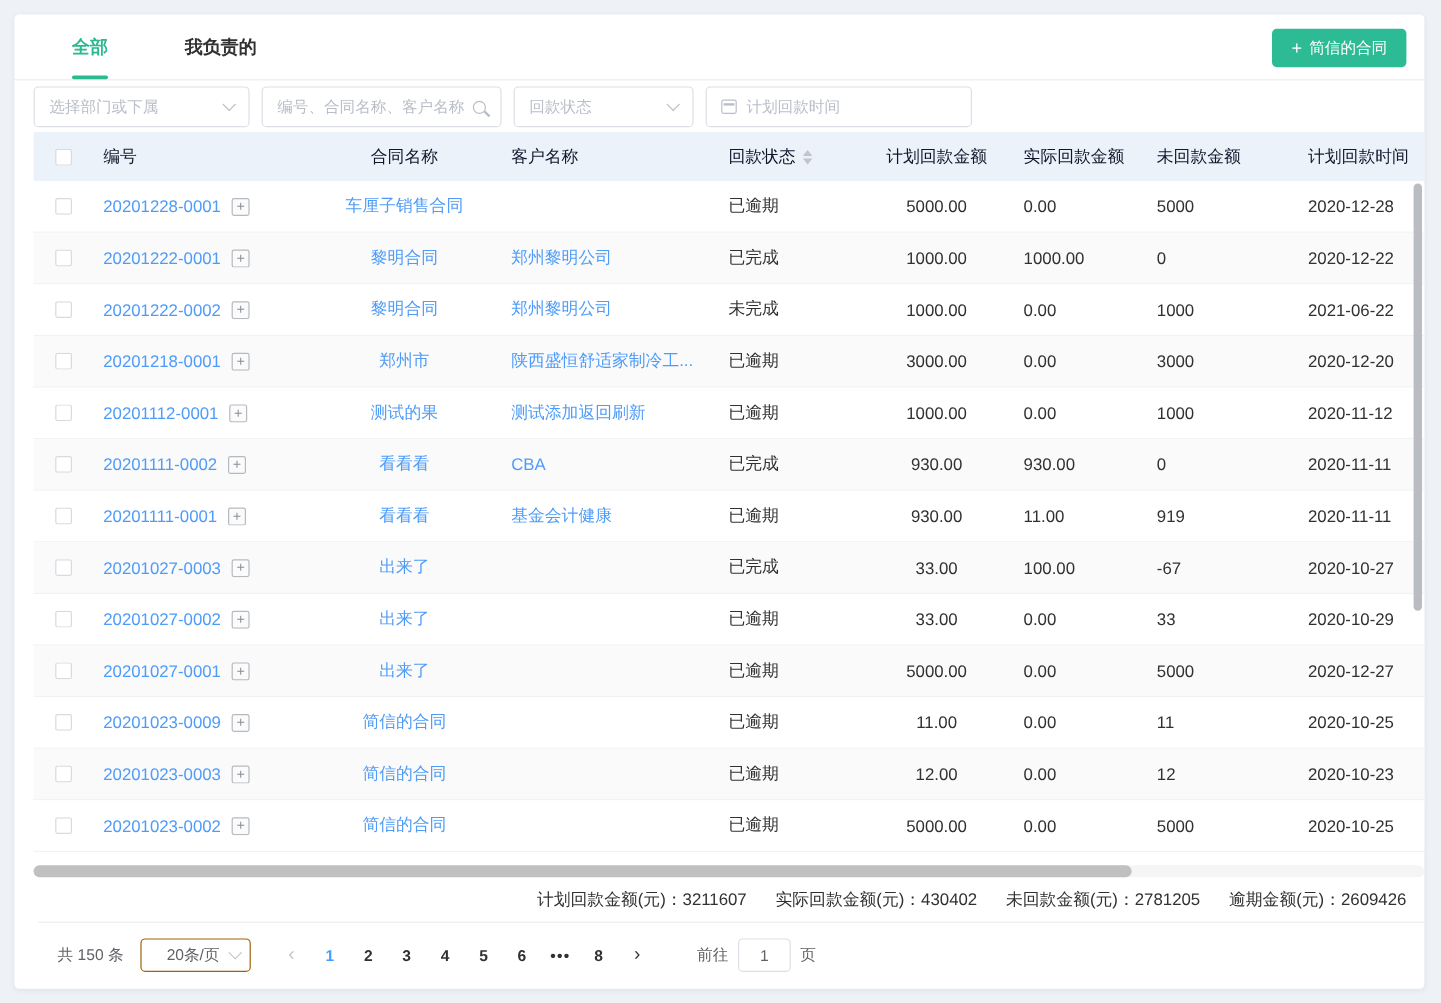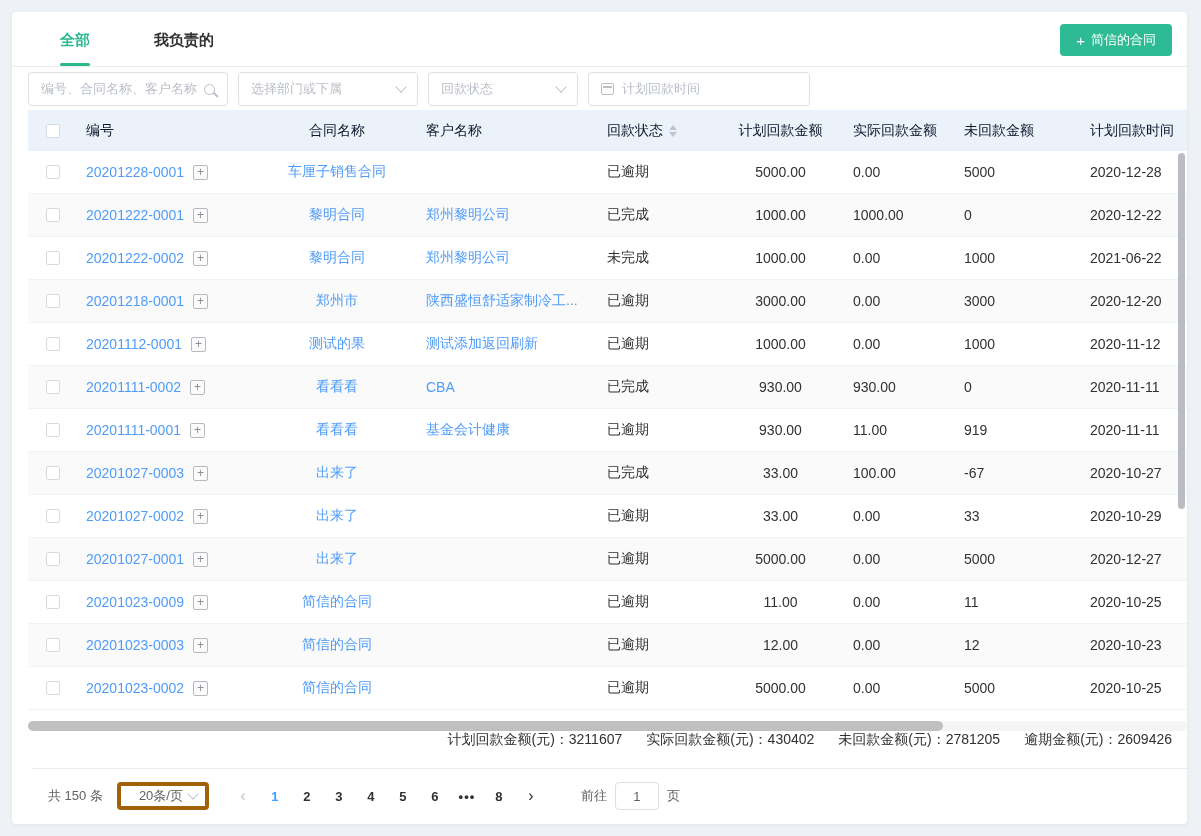--- a/index.html
+++ b/index.html
@@ -53,27 +53,27 @@
     color:#8a8f99; font-size:12px; line-height:13px; text-align:center; cursor:pointer; flex:0 0 auto; display:block; }
   .sort { display:inline-flex; flex-direction:column; gap:2px; margin-left:6px; cursor:pointer; }
   .sort i { display:block; width:0; height:0; border-left:4px solid transparent; border-right:4px solid transparent; }
   .sort .up { border-bottom:5px solid #c0c4cc; }
   .sort .dn { border-top:5px solid #c0c4cc; }
   .vthumb { position:absolute; right:2px; top:43px; width:7px; height:356px; background:#b9bdc2; border-radius:4px; }
 
   
   .hscroll { margin:11px 0 0 16px; width:1159px; height:10px; background:#f5f5f5; border-radius:5px; position:relative; }
   .hthumb { position:absolute; left:0; top:0; height:10px; width:915px; background:#c0c0c0; border-radius:5px; }
-  .summary { height:37px; display:flex; justify-content:flex-end; align-items:flex-start; gap:24px;
+  .summary { height:37px; display:flex; justify-content:flex-end; align-items:center; gap:24px;
     padding-right:15px; font-size:14px; color:#303133; }
   .summary .item { display:flex; }
   .pagination { border-top:1px solid #e9edf2; height:55px; display:flex; align-items:center; padding-left:16px;
     font-size:13px; color:#606266;margin-left:20px; }
   .pg-total { margin-right:14px; }
-  .pg-size { width:92px; height:28px; border:4px solid #a16207; border-radius:4px; display:flex; align-items:center;
+  .pg-size { width:92px; height:28px; border:1px solid #a16207; border-radius:4px; display:flex; align-items:center;
     padding:0 8px 0 12px; cursor:pointer; color:#606266; }
   .pg-size .label { flex:1; text-align:center; }
   .pager { display:flex; align-items:center; margin-left:18px; }
   .pg-arrow { min-width:32px; text-align:center; font-size:16px; cursor:pointer; color:#303133; }
   .pg-arrow.disabled { color:#c0c4cc; }
   .page { min-width:32px; text-align:center; font-weight:bold; color:#303133; cursor:pointer; font-size:13px; }
   .page.active { color:#409eff; }
   .page.dots { font-weight:bold; letter-spacing:1px; color:#303133; }
   .goto { display:flex; align-items:center; margin-left:34px; gap:8px; color:#606266; }
   .goto-input { width:44px; height:28px; border:1px solid #dcdfe6; border-radius:4px; text-align:center;
@@ -87,27 +87,27 @@
   <div class="tabbar">
     <div class="tab active">全部</div>
     <div class="tab">我负责的</div>
     <button class="add-btn">
       <span class="plus">+</span>
       <span>简信的合同</span>
     </button>
   </div>
 
   <div class="filters">
+    <div class="f-input f-dept">
+      <span class="label">选择部门或下属</span>
+      <span class="chev"></span>
+    </div>
     <div class="f-input f-search">
       <span class="label">编号、合同名称、客户名称</span>
       <span class="icon-search"></span>
-    </div>
-    <div class="f-input f-dept">
-      <span class="label">选择部门或下属</span>
-      <span class="chev"></span>
     </div>
     <div class="f-input f-status">
       <span class="label">回款状态</span>
       <span class="chev"></span>
     </div>
     <div class="f-input f-date">
       <span class="icon-cal"></span>
       <span class="label">计划回款时间</span>
     </div>
   </div>

